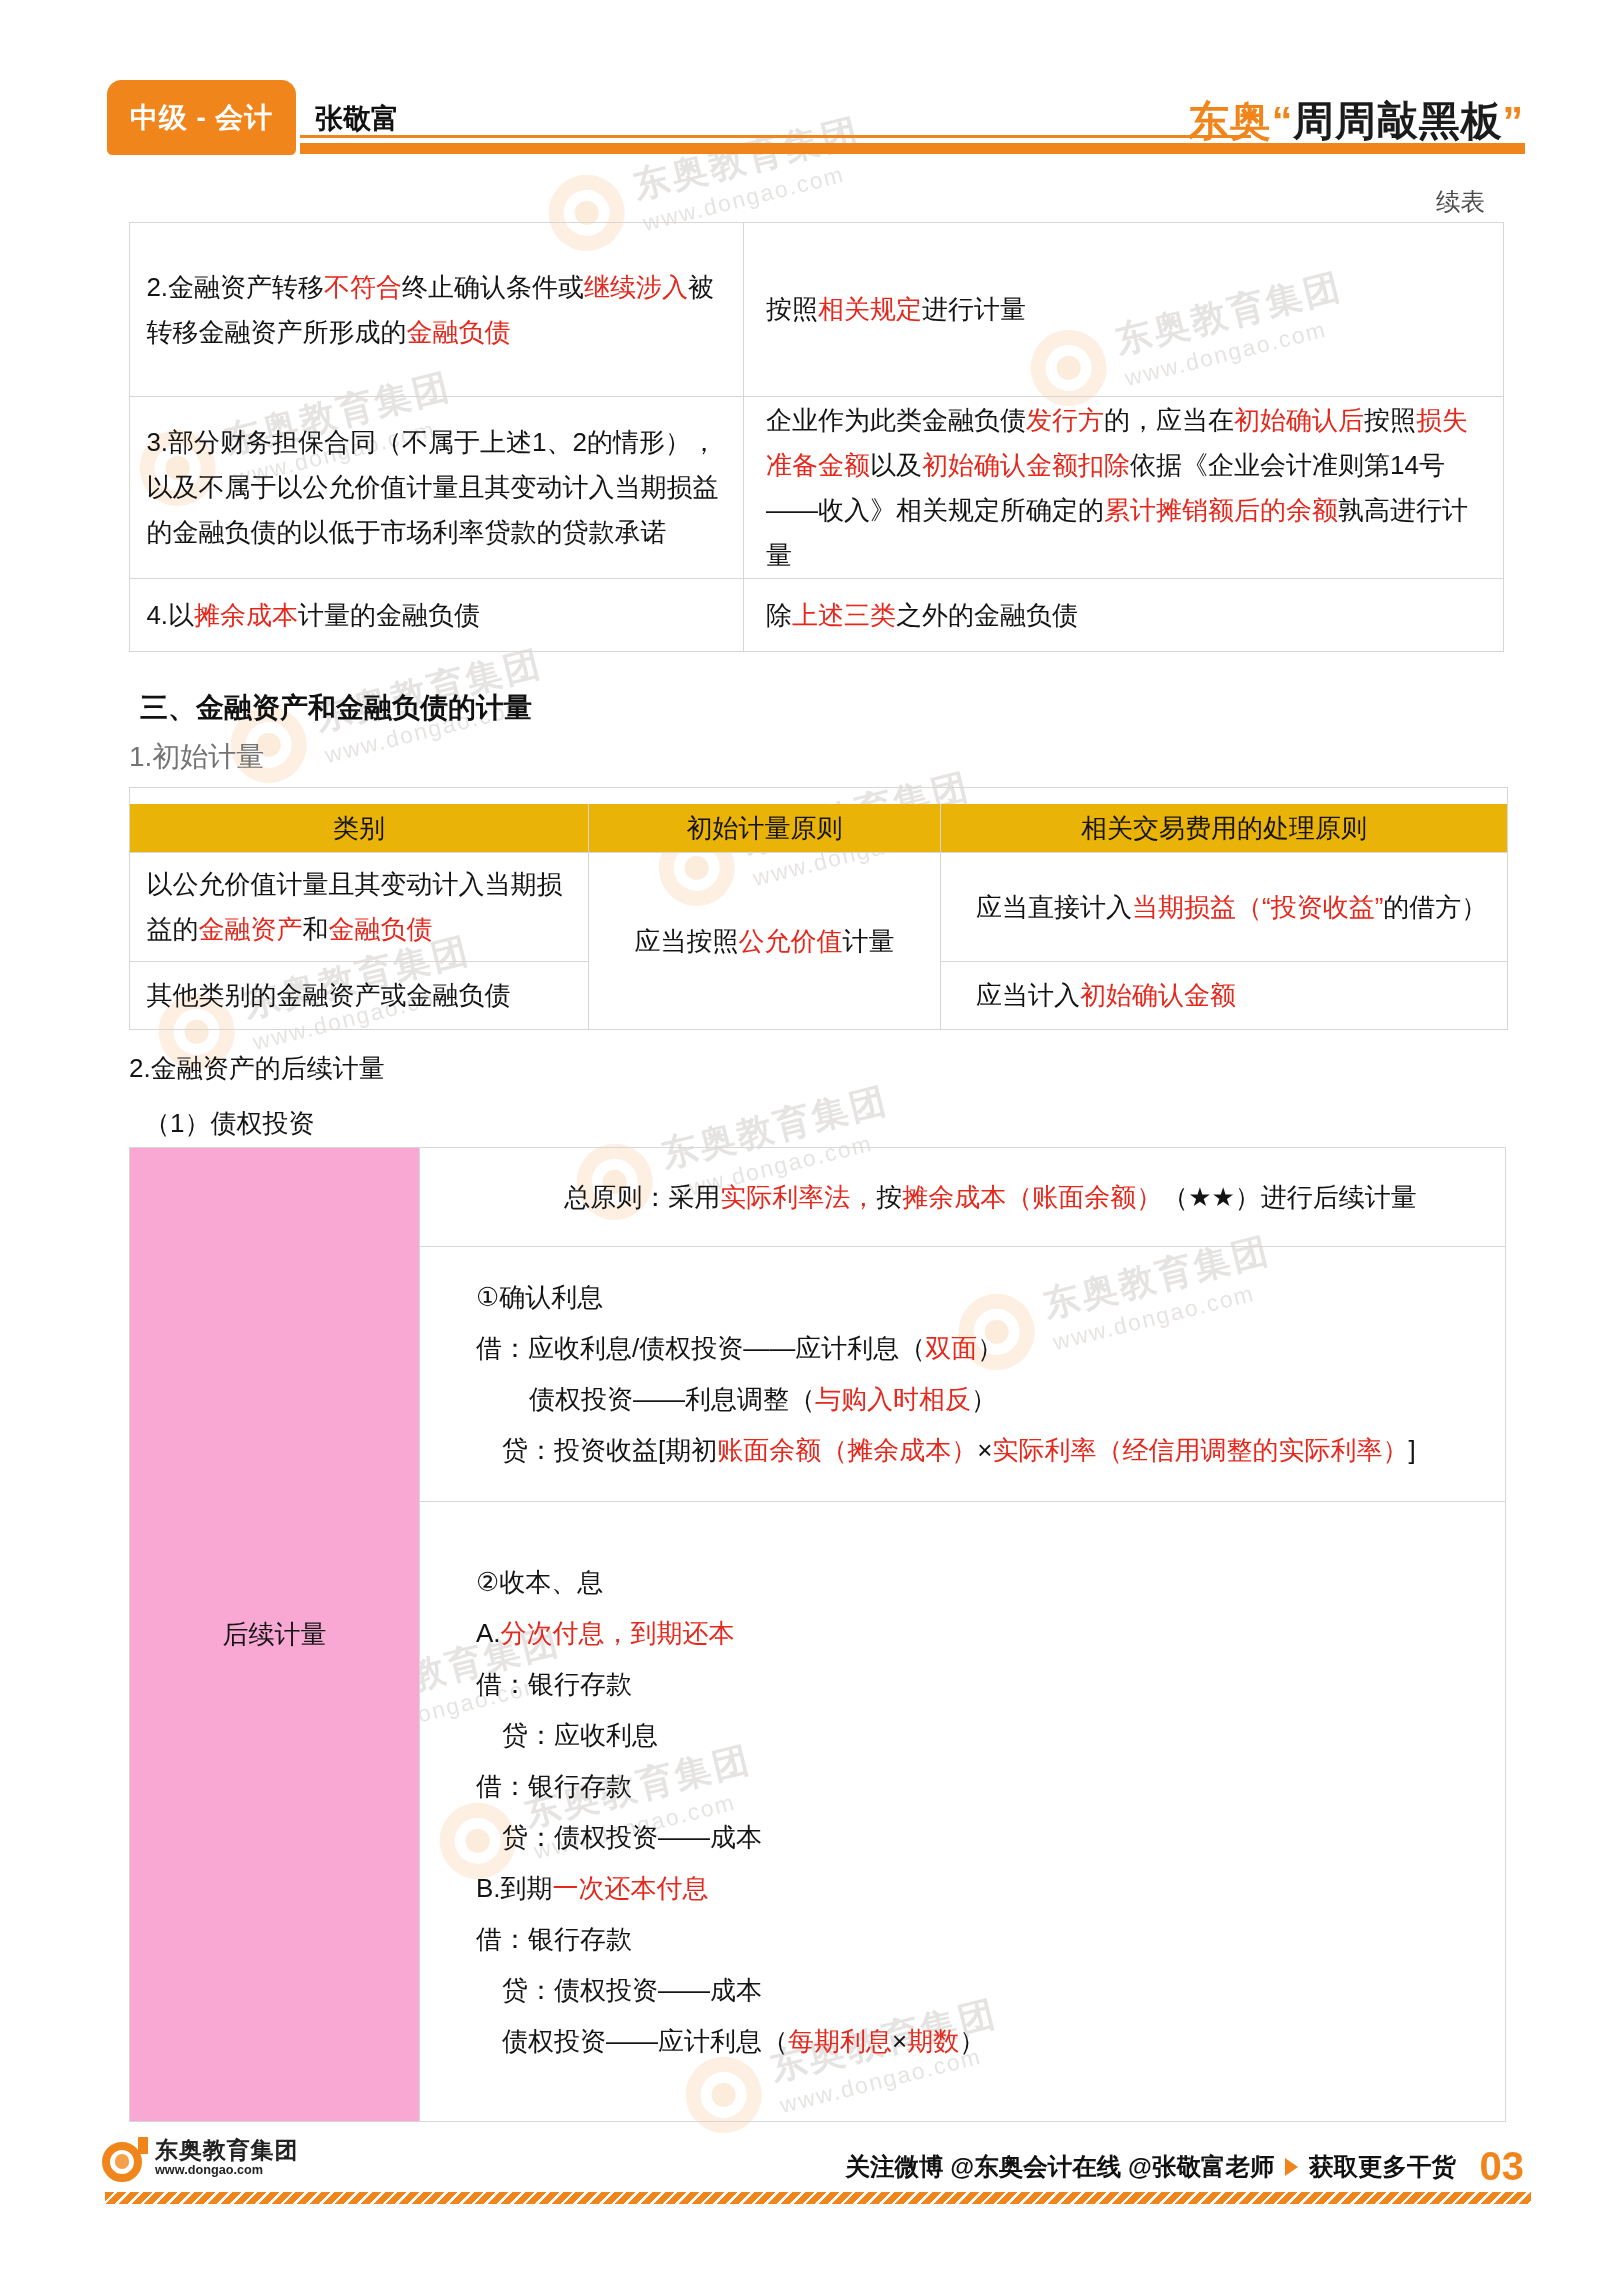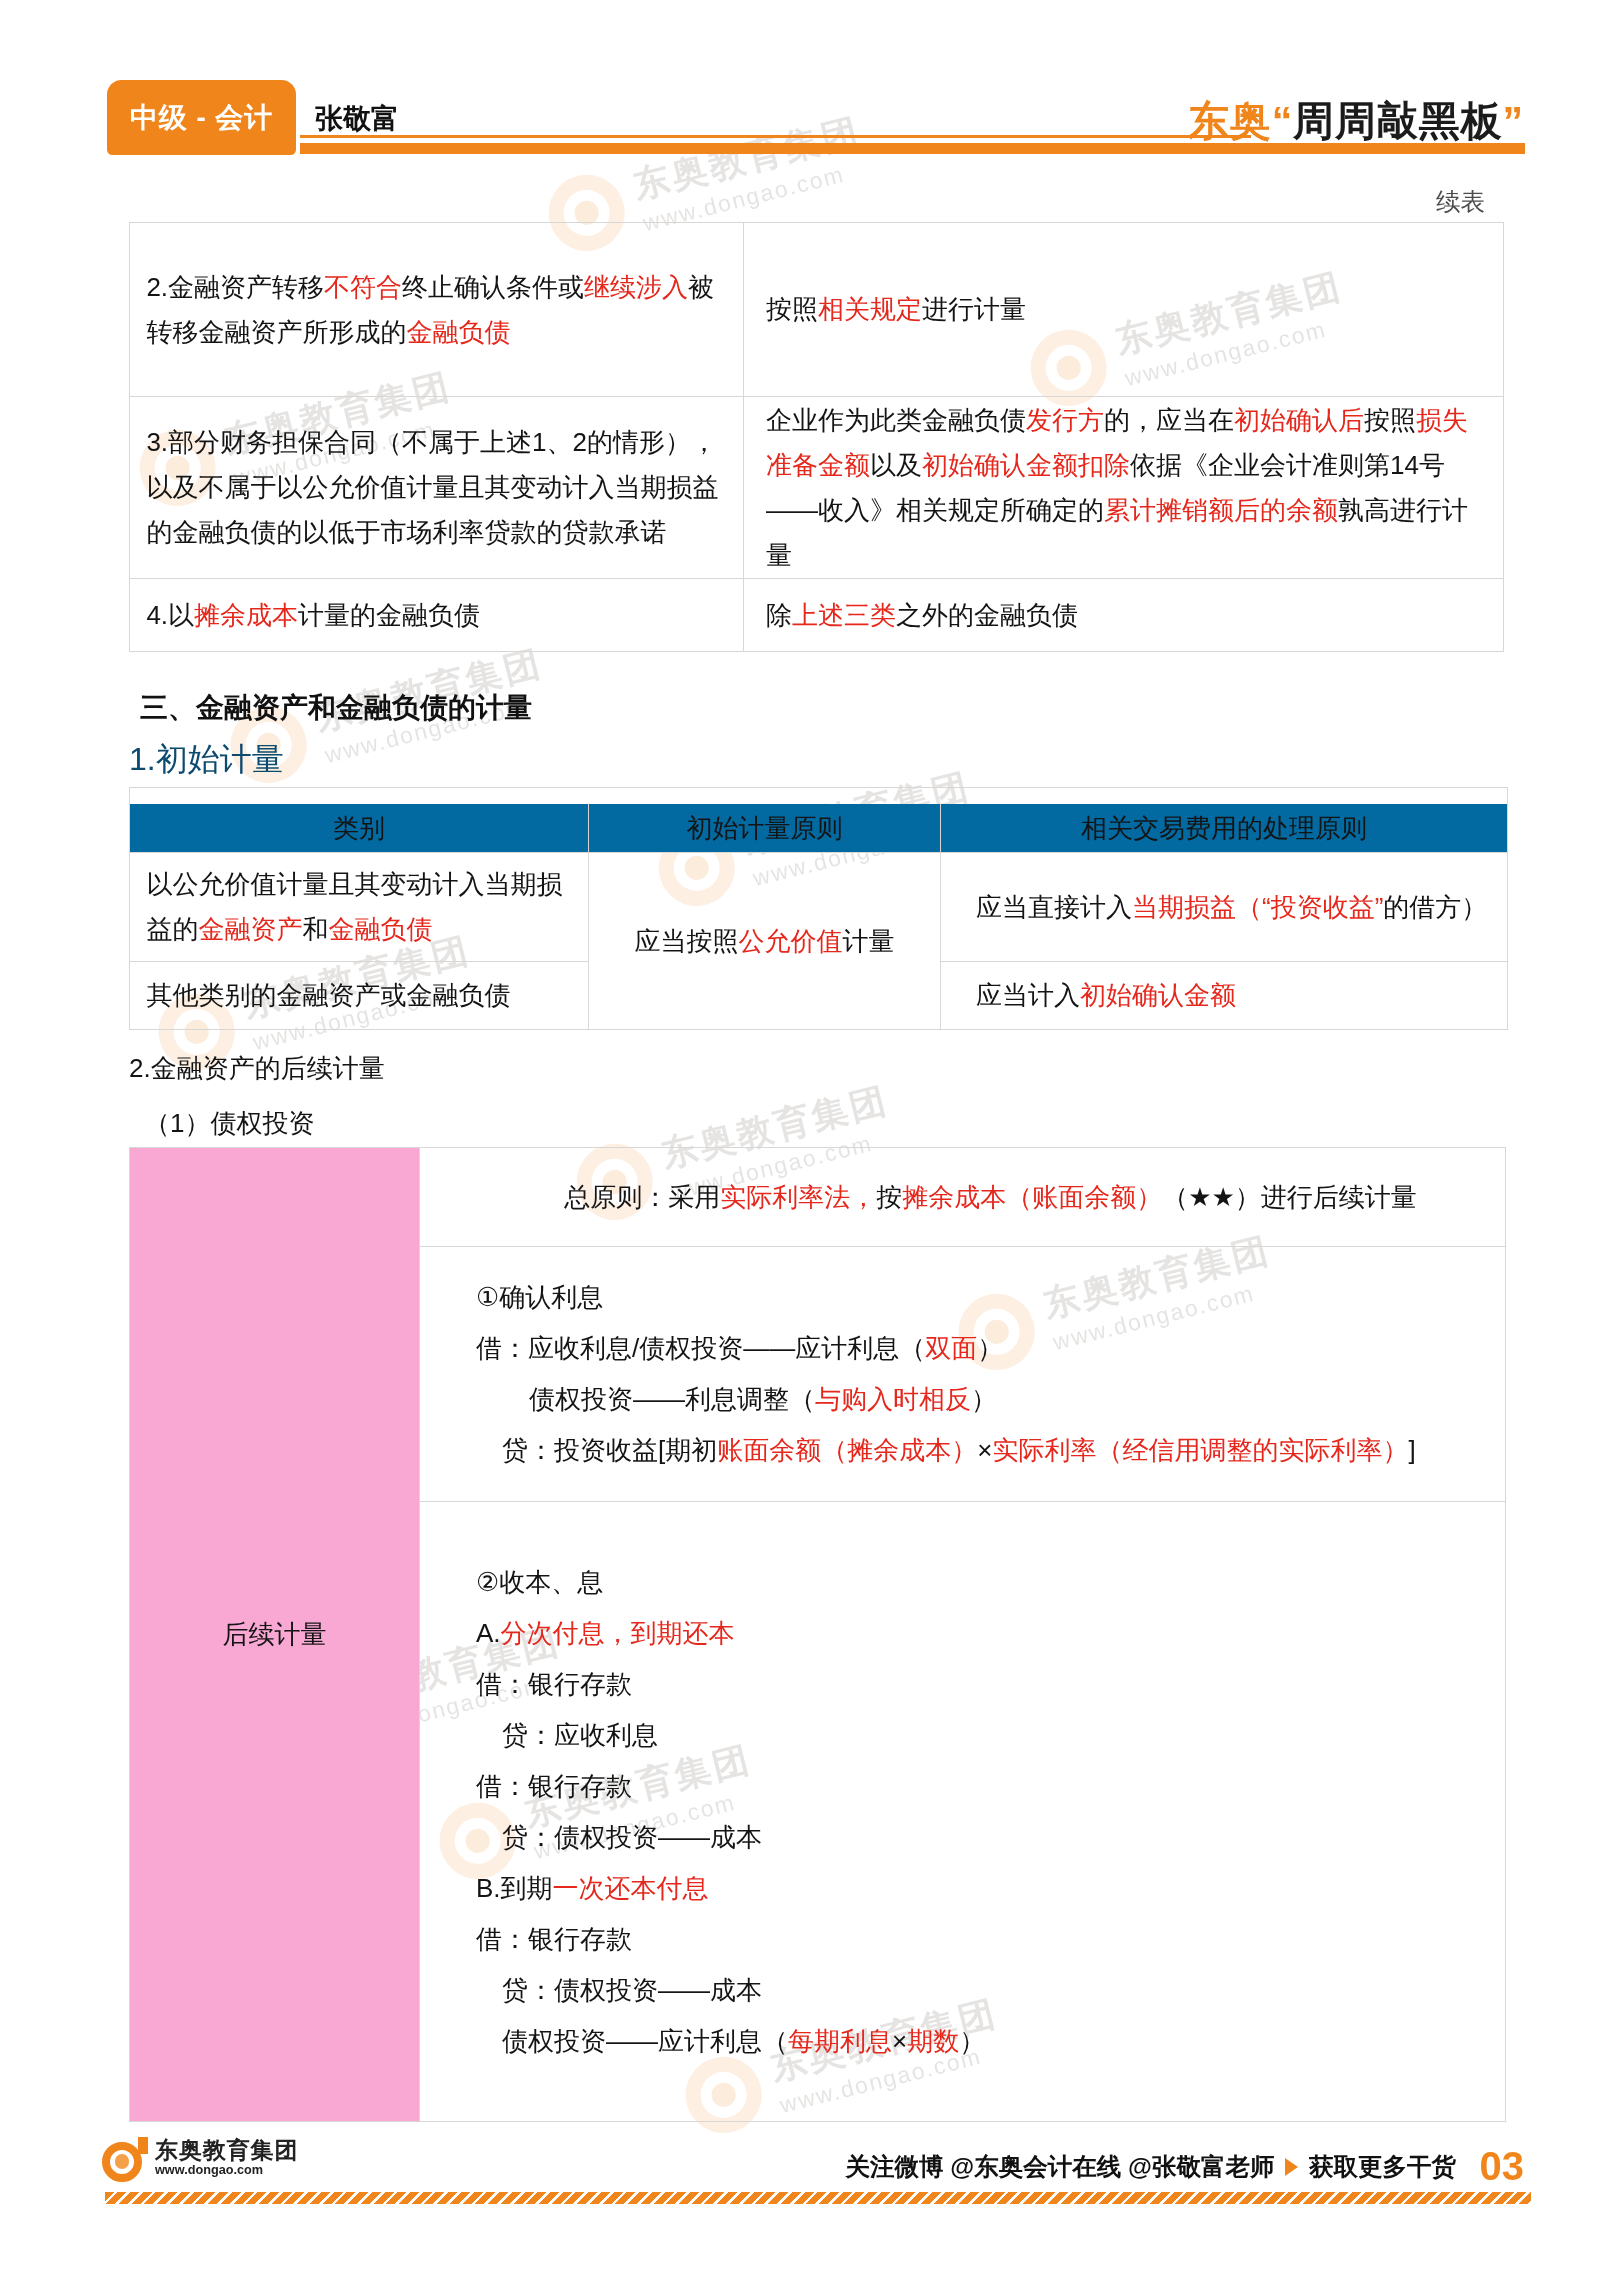--- a/index.html
+++ b/index.html
@@ -30,26 +30,26 @@
   .cell{display:flex;flex-direction:column;justify-content:center;box-sizing:border-box;line-height:45px;}
   .bl{border-left:1.8px solid #d9d7d5;}
   .bt{border-top:1.8px solid #d9d7d5;}
   .rd{color:#e5271c;}
   
   .t1{left:129px;top:222px;grid-template-columns:613px 760px;grid-template-rows:173px 182px 73px;}
   .t1 .lcell{padding:0 14.5px 0 16.4px;}
   .t1 .rcell{padding:0 18px 0 22px;}
   
   .h-sec{position:absolute;left:140px;top:689px;font-size:28px;font-weight:bold;color:#111;}
-  .h-sub1{position:absolute;left:129px;top:738px;font-size:32px;color:#0c4a6e;}
+  .h-sub1{position:absolute;left:129px;top:738px;font-size:28px;color:#737373;}
   .h-sub2{position:absolute;left:129px;top:1051px;font-size:26px;color:#141414;}
   .h-sub2i{position:absolute;left:144px;top:1106px;font-size:26px;color:#141414;}
   
   .t2{left:129px;top:787px;grid-template-columns:458px 352px 567px;grid-template-rows:64px 109px 68px;}
-  .t2 .hcell{background:#0369a1;align-items:center;flex-direction:row;justify-content:center;margin-top:16px;}
+  .t2 .hcell{background:#eab308;align-items:center;flex-direction:row;justify-content:center;margin-top:16px;}
   .t2 .cat{padding-left:16.4px;padding-right:12.7px;line-height:45px;}
   .t2 .fee{padding-left:35px;padding-right:14.5px;line-height:53px;}
   .t2 .principle{grid-column:2;grid-row:2/4;flex-direction:row;align-items:center;justify-content:center;}
   
   .t3{left:129px;top:1147px;grid-template-columns:289px 1086px;grid-template-rows:98px 255px 620px;}
   .t3 .label{grid-row:1/4;background:#f9a8d4;flex-direction:row;align-items:center;justify-content:center;}
   .t3 .r1{flex-direction:row;align-items:center;padding-left:56px;}
   .t3line{line-height:51px;white-space:nowrap;}
   .ia{padding-left:56px;}
   .ib{padding-left:82px;}

